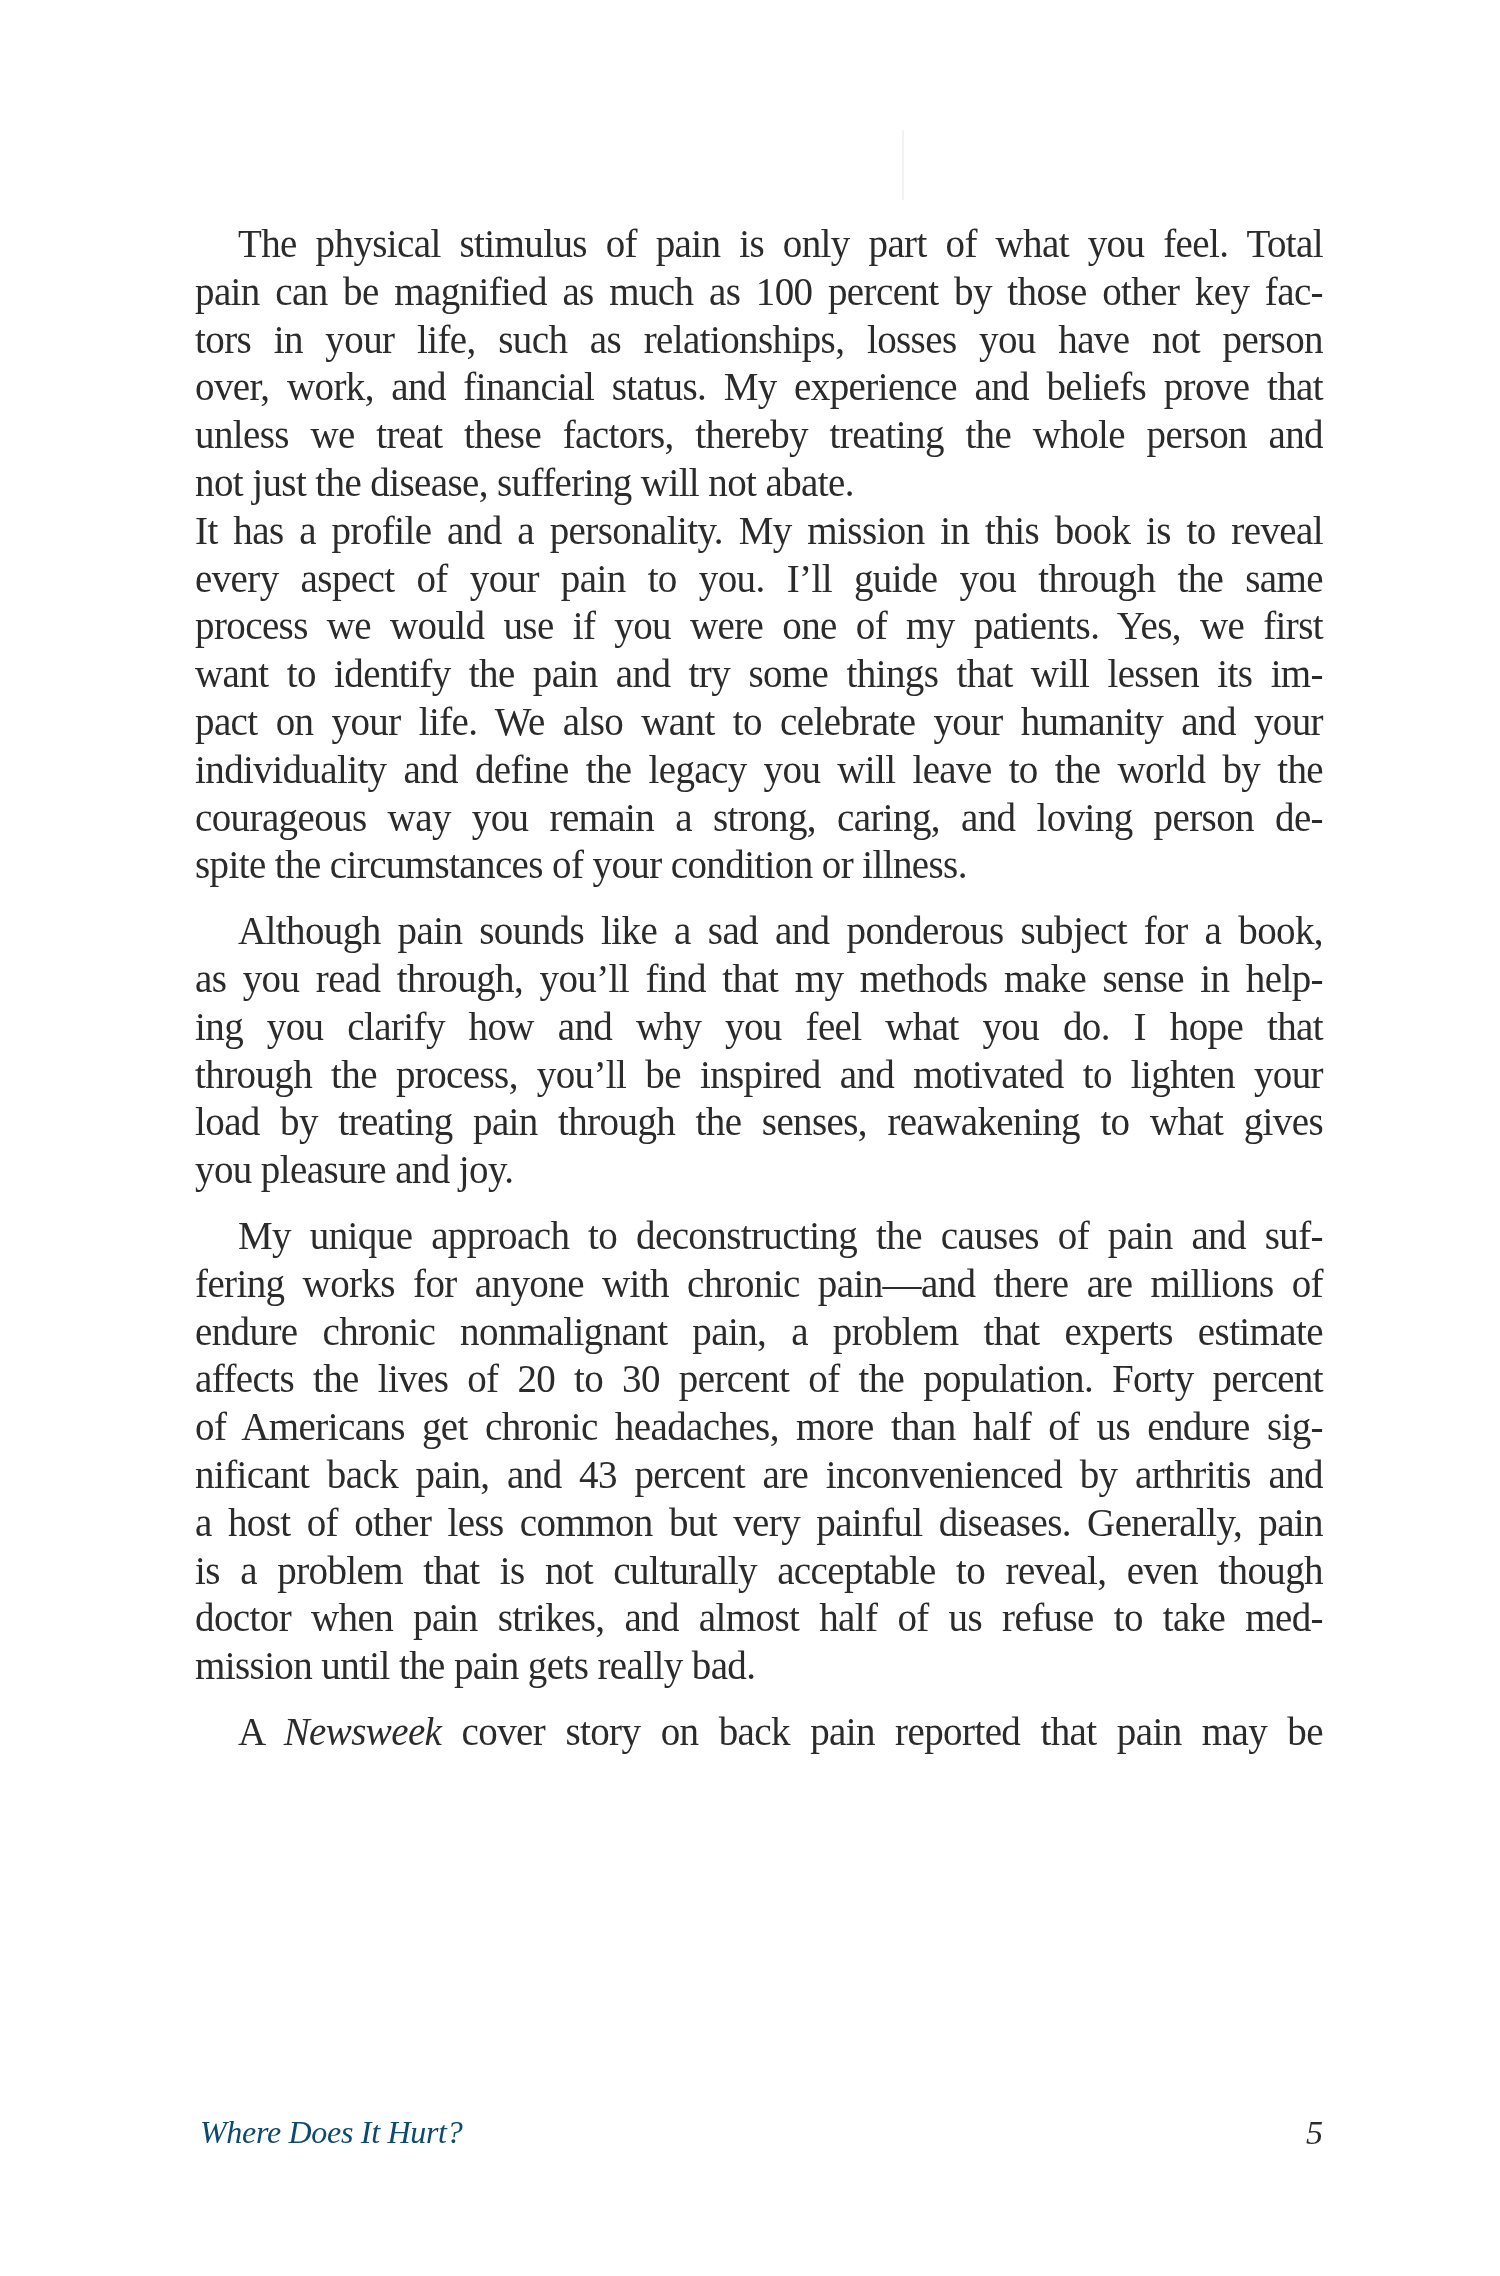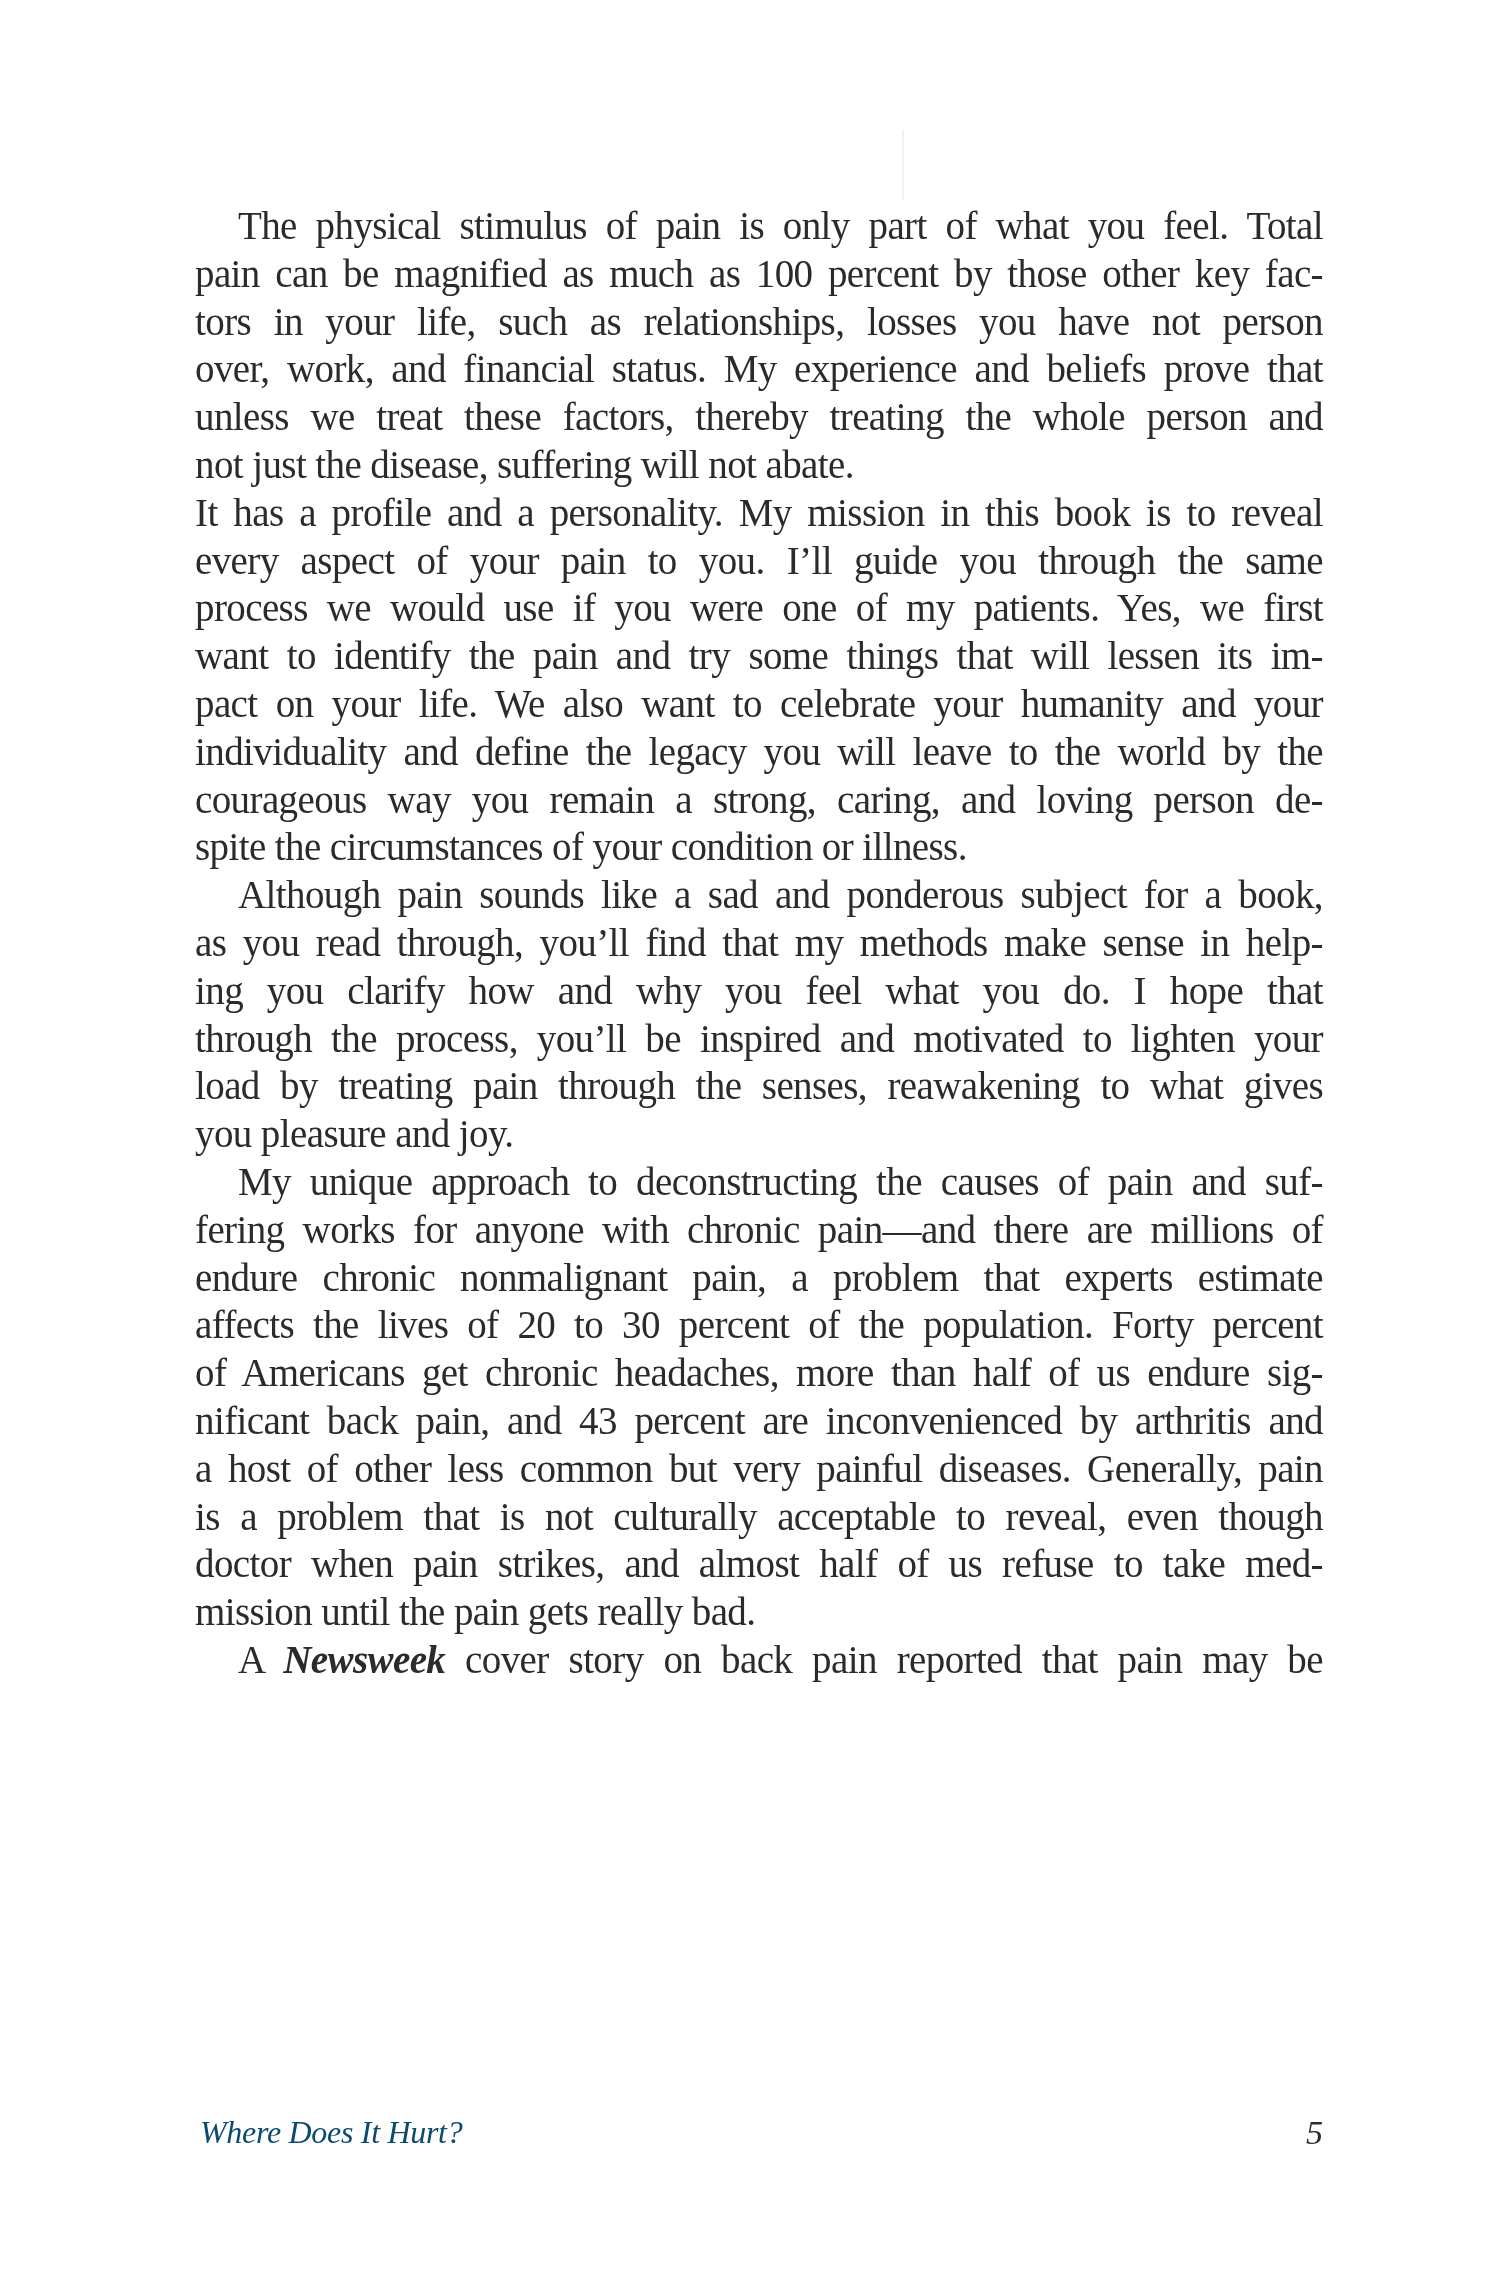--- a/index.html
+++ b/index.html
@@ -33,27 +33,27 @@
   .line {
     display: block;
     white-space: nowrap;
     text-align: justify;
     text-align-last: justify;
     height: 47.8px;
     letter-spacing: -0.6px;
   }
   .line.indent {
     padding-left: 43px;
+    margin-top: 18px;
   }
   .line.last {
     text-align-last: left;
   }
   .line .em {
     font-style: italic;
-    font-weight: bold;
   }
   .footer-title {
     position: absolute;
     left: 200px;
     top: 2114px;
     font-family: "Liberation Serif", "DejaVu Serif", serif;
     font-style: italic;
     font-size: 32px;
     color: #0c4a6e;
     letter-spacing: -0.3px;

